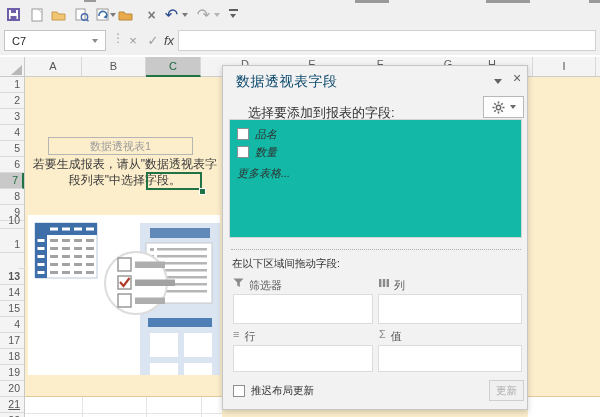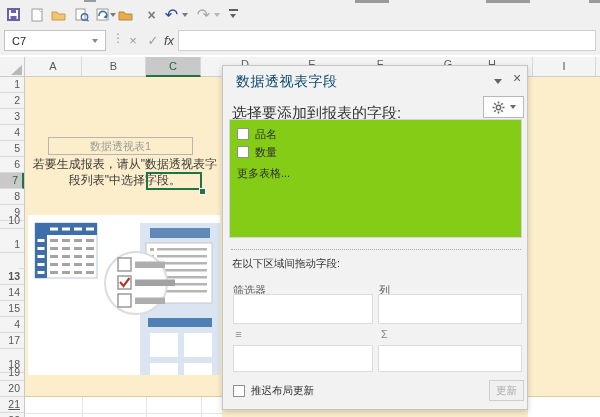--- a/index.html
+++ b/index.html
@@ -43,31 +43,31 @@
         text-align:center;font-size:11px;color:#9c9c9c;line-height:16px;}
   .instr{position:absolute;left:0;top:79px;width:200px;text-align:center;font-size:12px;color:#3b3b3b;line-height:16px;}
   .selbox{position:absolute;left:121px;top:95px;width:56px;height:18px;border:2px solid #217346;box-sizing:border-box;}
   .selhandle{position:absolute;left:174px;top:111px;width:5px;height:5px;background:#217346;border:1px solid #fff;}
   
   .pane{position:absolute;left:222px;top:65px;width:306px;height:345px;background:#f2f2f2;border:1px solid #c6c6c6;
         box-shadow:0 2px 6px rgba(0,0,0,.18);box-sizing:border-box;}
   .p-title{position:absolute;left:13px;top:7px;font-size:14px;color:#0c4a6e;letter-spacing:.5px;}
   .p-caret{position:absolute;left:271px;top:13px;width:0;height:0;border-left:4px solid transparent;border-right:4px solid transparent;border-top:5px solid #646464;}
   .p-x{position:absolute;left:287px;top:4px;font-size:14px;color:#5f5f5f;width:14px;text-align:center;}
-  .p-sub{position:absolute;left:9px;top:38px;font-size:15px;color:#333;text-align:center;}
+  .p-sub{position:absolute;left:25px;top:38px;font-size:13px;color:#333;text-align:center;}
   .gearbtn{position:absolute;left:260px;top:30px;width:41px;height:22px;background:#fdfdfd;border:1px solid #b8b8b8;box-sizing:border-box;
            display:flex;align-items:center;justify-content:center;gap:5px;}
   .gear-caret{width:0;height:0;border-left:3.5px solid transparent;border-right:3.5px solid transparent;border-top:4px solid #6a6a6a;}
-  .fieldbox{position:absolute;left:6px;top:53px;width:293px;height:119px;background:#84cc16;border:1px solid #d4d4d4;box-sizing:border-box;}
+  .fieldbox{position:absolute;left:6px;top:53px;width:293px;height:119px;background:#14b8a6;border:1px solid #d4d4d4;box-sizing:border-box;font-style:italic;}
   .fitem{position:absolute;left:7px;height:14px;display:flex;align-items:center;gap:6px;font-size:11px;color:#2f2f2f;}
   .cb{width:12px;height:12px;background:#fff;border:1px solid #8f8f8f;box-sizing:border-box;flex:none;}
   .more{position:absolute;left:7px;top:46px;font-size:11px;color:#2f2f2f;}
   .dotline{position:absolute;left:8px;top:183px;width:290px;border-top:1px dotted #aeaeae;}
   .hint{position:absolute;left:9px;top:191px;font-size:10.5px;color:#333;}
-  .zlabel{position:absolute;height:12px;display:flex;align-items:center;gap:5px;font-size:11px;color:#5a5a5a;flex-direction:column;}
+  .zlabel{position:absolute;height:12px;display:flex;gap:5px;font-size:11px;color:#5a5a5a;}
   .zicon{color:#8a8a8a;font-size:11px;line-height:11px;}
   .zone{position:absolute;background:#fff;border:1px solid #dcdcdc;box-sizing:border-box;}
   .defer{position:absolute;left:10px;top:318px;display:flex;align-items:center;gap:6px;font-size:10.5px;color:#2f2f2f;}
   .updbtn{position:absolute;left:266px;top:314px;width:35px;height:21px;background:#f0f0f0;border:1px solid #cfcfcf;box-sizing:border-box;
           font-size:10.5px;color:#adadad;text-align:center;line-height:19px;}
 </style>
 </head>
 <body>
 
 <div id="app">
@@ -169,21 +169,21 @@
       <div class="rh" style="top:112px;">8</div>
       <div class="rh" style="top:128px;">9</div>
       <div class="rh" style="top:136px;">10</div>
       <div class="rh" style="top:160px;">1</div>
       <div class="rh" style="top:176px;margin-left:19px;">12</div>
       <div class="rh" style="top:192px;font-weight:bold;">13</div>
       <div class="rh" style="top:208px;">14</div>
       <div class="rh" style="top:224px;">15</div>
       <div class="rh" style="top:240px;">4</div>
       <div class="rh" style="top:256px;">17</div>
-      <div class="rh" style="top:280px;">18</div>
+      <div class="rh" style="top:272px;">18</div>
       <div class="rh" style="top:288px;">19</div>
       <div class="rh" style="top:304px;">20</div>
       <div class="rh" style="top:320px;text-decoration:underline;">21</div>
       <div class="rh" style="top:336px;">22</div>
     </div>
 
     <div class="grid">
       <div class="cream"></div>
       <div class="cream-under"></div>
       <div class="gline-v" style="left:57px;"></div>

